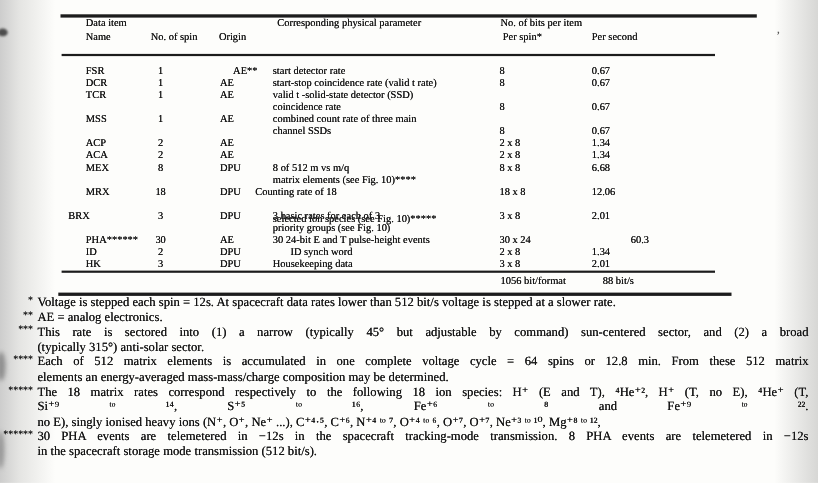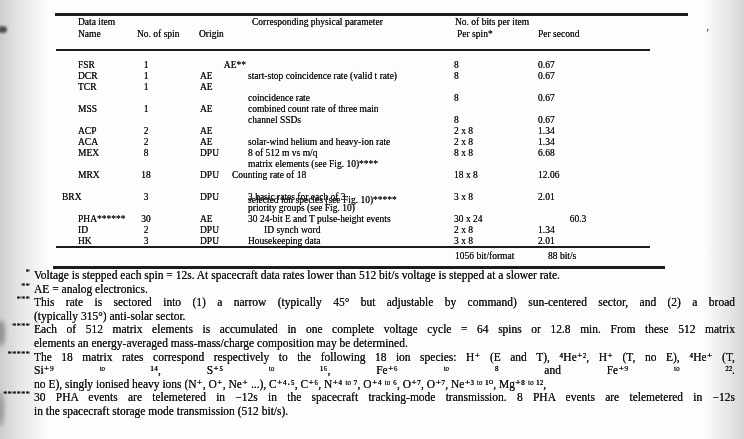--- a/index.html
+++ b/index.html
@@ -88,36 +88,38 @@
   <div class="ht h-origin">Origin</div>
   <div class="ht h-param">Corresponding physical parameter</div>
   <div class="ht h-bits">No. of bits per item</div>
   <div class="ht h-perspin">Per spin*</div>
   <div class="ht h-persecond">Per second</div>
 
   <div id="tbody">
       <div class="trow" style="top: 60px;">
         <span class="tcell" style="left: 78px; width: 60px; text-align: left;">FSR</span>
         <span class="tcell" style="left: 130px; width: 32px; text-align: center;">1</span>
-        <span class="tcell" style="left: 200px; width: 46px; text-align: right;">AE**</span>
+        <span class="tcell" style="left: 200px; width: 46px; text-align: center;">AE**</span>
+        <span class="tcell" style="left: 248px; width: 206px; text-align: left;">start detector rate</span>
         <span class="tcell" style="left: 454px; width: 80px; text-align: left;">8</span>
         <span class="tcell" style="left: 538px; width: 58px; text-align: left;">0.67</span>
       </div>
       <div class="trow" style="top: 71px;">
         <span class="tcell" style="left: 78px; width: 60px; text-align: left;">DCR</span>
         <span class="tcell" style="left: 130px; width: 32px; text-align: center;">1</span>
         <span class="tcell" style="left: 200px; width: 46px; text-align: left;">AE</span>
         <span class="tcell" style="left: 248px; width: 206px; text-align: left;">start-stop coincidence rate (valid t rate)</span>
         <span class="tcell" style="left: 454px; width: 80px; text-align: left;">8</span>
         <span class="tcell" style="left: 538px; width: 58px; text-align: left;">0.67</span>
       </div>
       <div class="trow" style="top: 82px;">
         <span class="tcell" style="left: 78px; width: 60px; text-align: left;">TCR</span>
         <span class="tcell" style="left: 130px; width: 32px; text-align: center;">1</span>
         <span class="tcell" style="left: 200px; width: 46px; text-align: left;">AE</span>
+        <span class="tcell" style="left: 248px; width: 206px; text-align: left;">valid t -solid-state detector (SSD)</span>
         <span class="tcell" style="left: 454px; width: 80px; text-align: left;"></span>
         <span class="tcell" style="left: 538px; width: 58px; text-align: left;"></span>
       </div>
       <div class="trow" style="top: 93px;">
         <span class="tcell" style="left: 78px; width: 60px; text-align: left;"></span>
         <span class="tcell" style="left: 130px; width: 32px; text-align: center;"></span>
         <span class="tcell" style="left: 200px; width: 46px; text-align: left;"></span>
         <span class="tcell" style="left: 248px; width: 206px; text-align: left;">coincidence rate</span>
         <span class="tcell" style="left: 454px; width: 80px; text-align: left;">8</span>
         <span class="tcell" style="left: 538px; width: 58px; text-align: left;">0.67</span>
@@ -142,21 +144,20 @@
         <span class="tcell" style="left: 78px; width: 60px; text-align: left;">ACP</span>
         <span class="tcell" style="left: 130px; width: 32px; text-align: center;">2</span>
         <span class="tcell" style="left: 200px; width: 46px; text-align: left;">AE</span>
         <span class="tcell" style="left: 454px; width: 80px; text-align: left;">2 x 8</span>
         <span class="tcell" style="left: 538px; width: 58px; text-align: left;">1.34</span>
       </div>
       <div class="trow" style="top: 137px;">
         <span class="tcell" style="left: 78px; width: 60px; text-align: left;">ACA</span>
         <span class="tcell" style="left: 130px; width: 32px; text-align: center;">2</span>
         <span class="tcell" style="left: 200px; width: 46px; text-align: left;">AE</span>
-        <span class="tcell" style="left: 248px; width: 206px; text-align: left;">solar-wind helium and heavy-ion rate</span>
         <span class="tcell" style="left: 454px; width: 80px; text-align: left;">2 x 8</span>
         <span class="tcell" style="left: 538px; width: 58px; text-align: left;">1.34</span>
       </div>
       <div class="trow" style="top: 148px;">
         <span class="tcell" style="left: 78px; width: 60px; text-align: left;">MEX</span>
         <span class="tcell" style="left: 130px; width: 32px; text-align: center;">8</span>
         <span class="tcell" style="left: 200px; width: 46px; text-align: left;">DPU</span>
         <span class="tcell" style="left: 248px; width: 206px; text-align: left;">8 of 512 m vs m/q</span>
         <span class="tcell" style="left: 454px; width: 80px; text-align: left;">8 x 8</span>
         <span class="tcell" style="left: 538px; width: 58px; text-align: left;">6.68</span>
@@ -200,21 +201,21 @@
         <span class="tcell" style="left: 248px; width: 206px; text-align: left;">priority groups (see Fig. 10)</span>
         <span class="tcell" style="left: 454px; width: 80px; text-align: left;"></span>
         <span class="tcell" style="left: 538px; width: 58px; text-align: left;"></span>
       </div>
       <div class="trow" style="top: 214px;">
         <span class="tcell" style="left: 78px; width: 60px; text-align: left;">PHA******</span>
         <span class="tcell" style="left: 130px; width: 32px; text-align: center;">30</span>
         <span class="tcell" style="left: 200px; width: 46px; text-align: left;">AE</span>
         <span class="tcell" style="left: 248px; width: 206px; text-align: left;">30 24-bit E and T pulse-height events</span>
         <span class="tcell" style="left: 454px; width: 80px; text-align: left;">30 x 24</span>
-        <span class="tcell" style="left: 549px; width: 58px; text-align: center;">60.3</span>
+        <span class="tcell" style="left: 532px; width: 58px; text-align: right;">60.3</span>
       </div>
       <div class="trow" style="top: 225px;">
         <span class="tcell" style="left: 78px; width: 60px; text-align: left;">ID</span>
         <span class="tcell" style="left: 130px; width: 32px; text-align: center;">2</span>
         <span class="tcell" style="left: 200px; width: 46px; text-align: left;">DPU</span>
         <span class="tcell" style="left: 264px; width: 206px; text-align: left;">ID synch word</span>
         <span class="tcell" style="left: 454px; width: 80px; text-align: left;">2 x 8</span>
         <span class="tcell" style="left: 538px; width: 58px; text-align: left;">1.34</span>
       </div>
       <div class="trow" style="top: 236px;">

